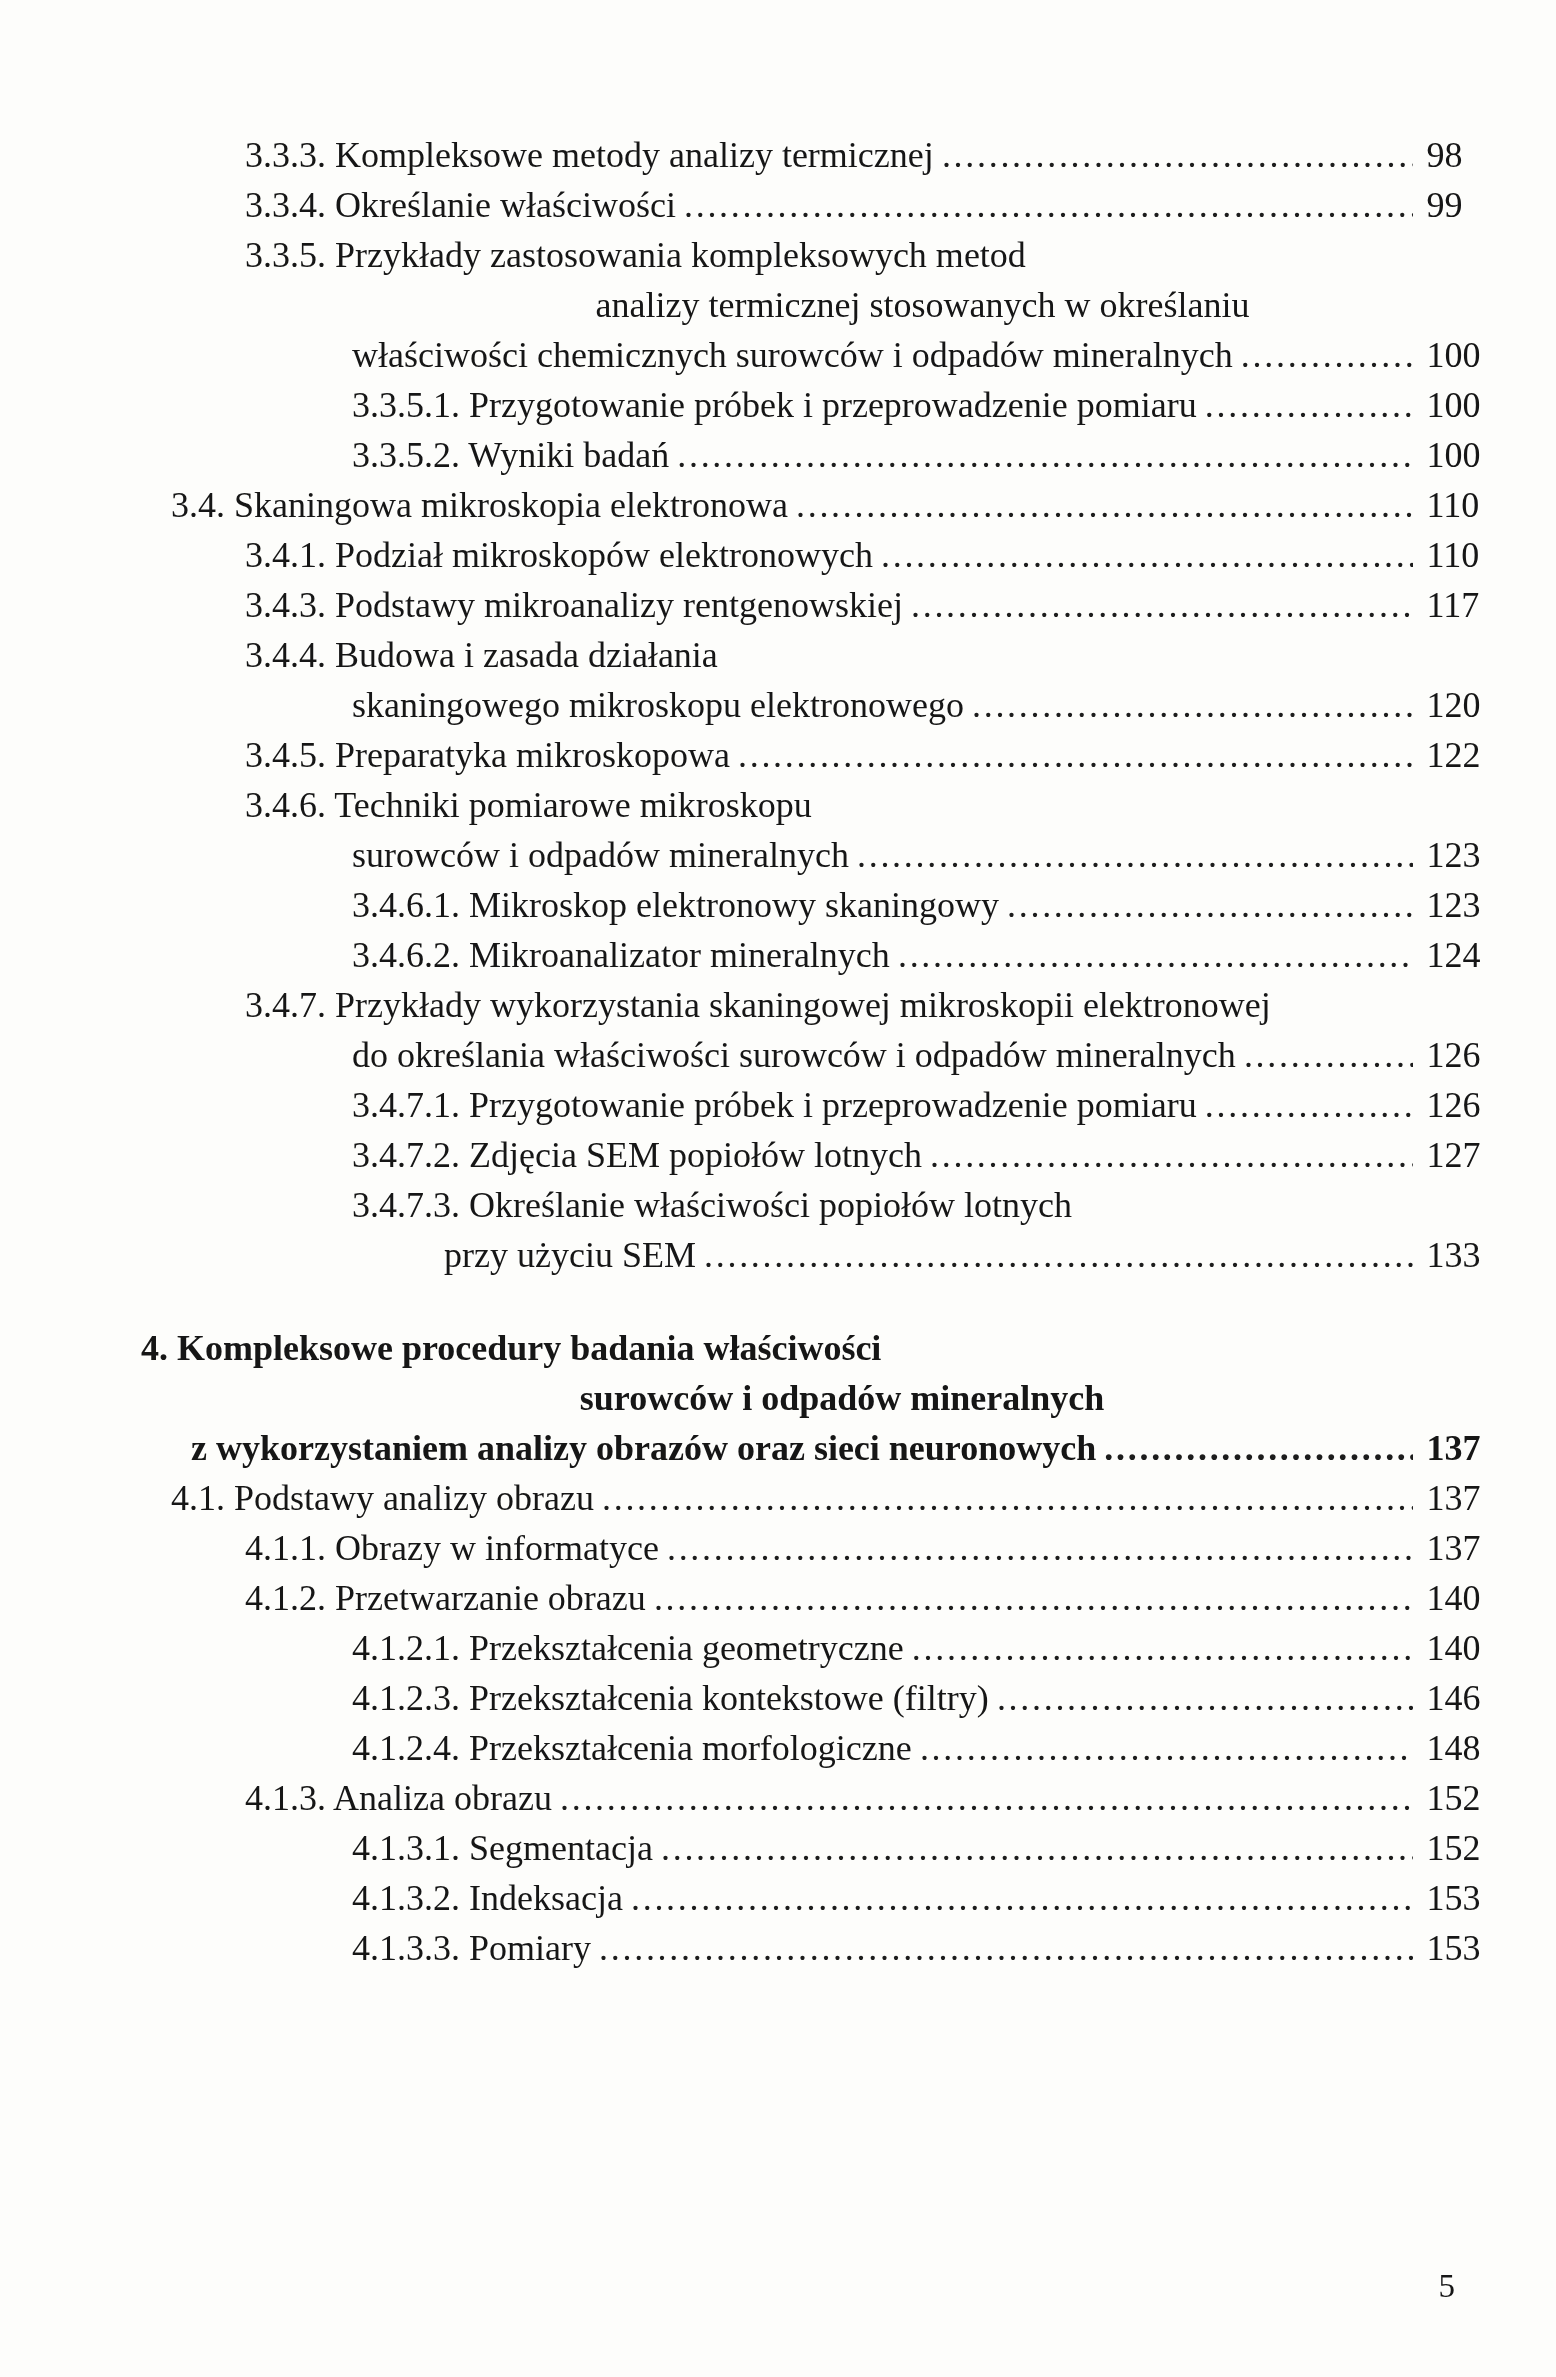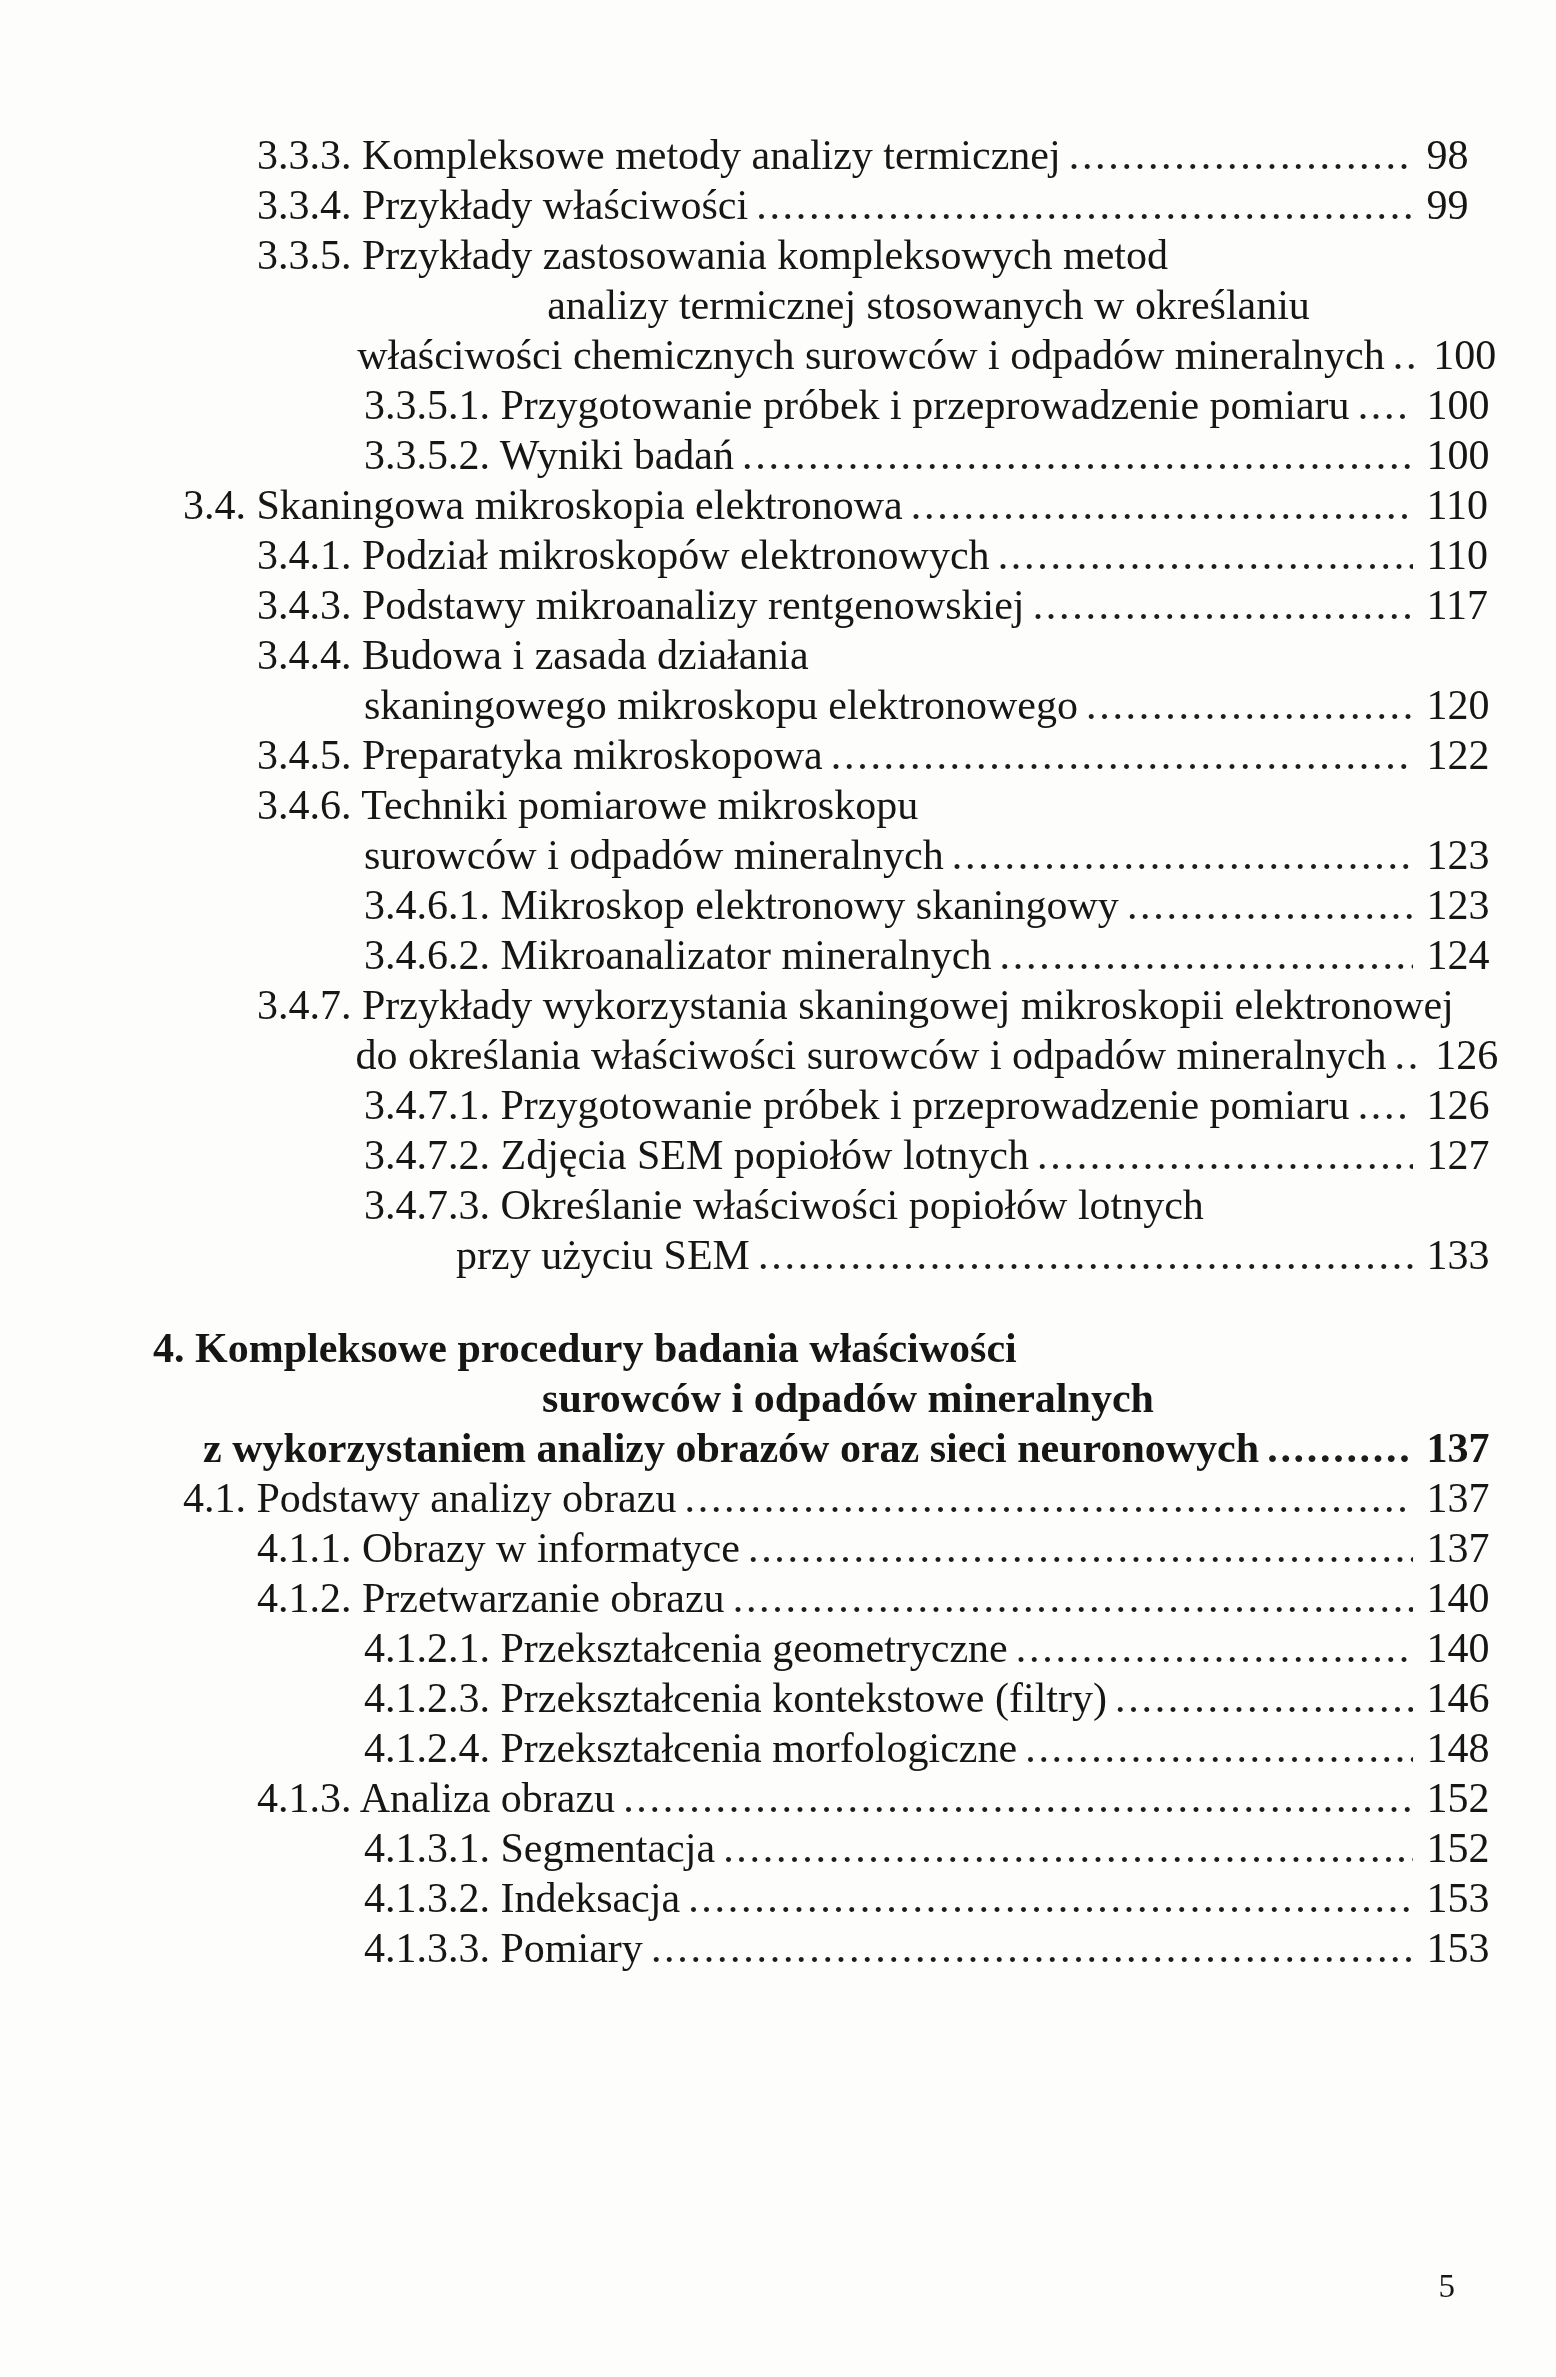--- a/index.html
+++ b/index.html
@@ -15,23 +15,23 @@
     margin: 0 auto;
     background: #fdfdfb;
     font-family: "Liberation Serif", serif;
     color: #161616;
     box-sizing: border-box;
     overflow: hidden;
   }
   .toc {
     position: absolute;
     top: 130px;
-    left: 16px;
+    left: 4px;
     right: 64px;
-    font-size: 42px;
+    font-size: 36px;
     line-height: 50px;
   }
   .entry { --ind: 241px; --cind: 348px; }
   .entry.lvl1 { --ind: 117px; --cind: 167px; }
   .entry.lvl2 { --ind: 167px; --cind: 241px; }
   .entry.lvl3 { --ind: 241px; --cind: 348px; }
   .entry.lvl4 { --ind: 348px; --cind: 440px; }
   .entry.bold { font-weight: bold; }
   .entry.gap { margin-top: 43px; padding-left: 20px; }
   .line {
@@ -73,21 +73,21 @@
   <div class="toc">
       <div class="entry lvl3">
         <div class="line">
           <span class="txt">3.3.3. Kompleksowe metody analizy termicznej</span>
           <span class="leader"></span>
           <span class="pg">98</span>
         </div>
       </div>
       <div class="entry lvl3">
         <div class="line">
-          <span class="txt">3.3.4. Przykłady właściwości</span>
+          <span class="txt">3.3.4. Określanie właściwości</span>
           <span class="leader"></span>
           <span class="pg">99</span>
         </div>
       </div>
       <div class="entry lvl3">
         <div class="line">
           <span class="txt">3.3.5. Przykłady zastosowania kompleksowych metod</span>
         </div>
         <div class="line cont">
           <span class="txt">analizy termicznej stosowanych w określaniu</span>

